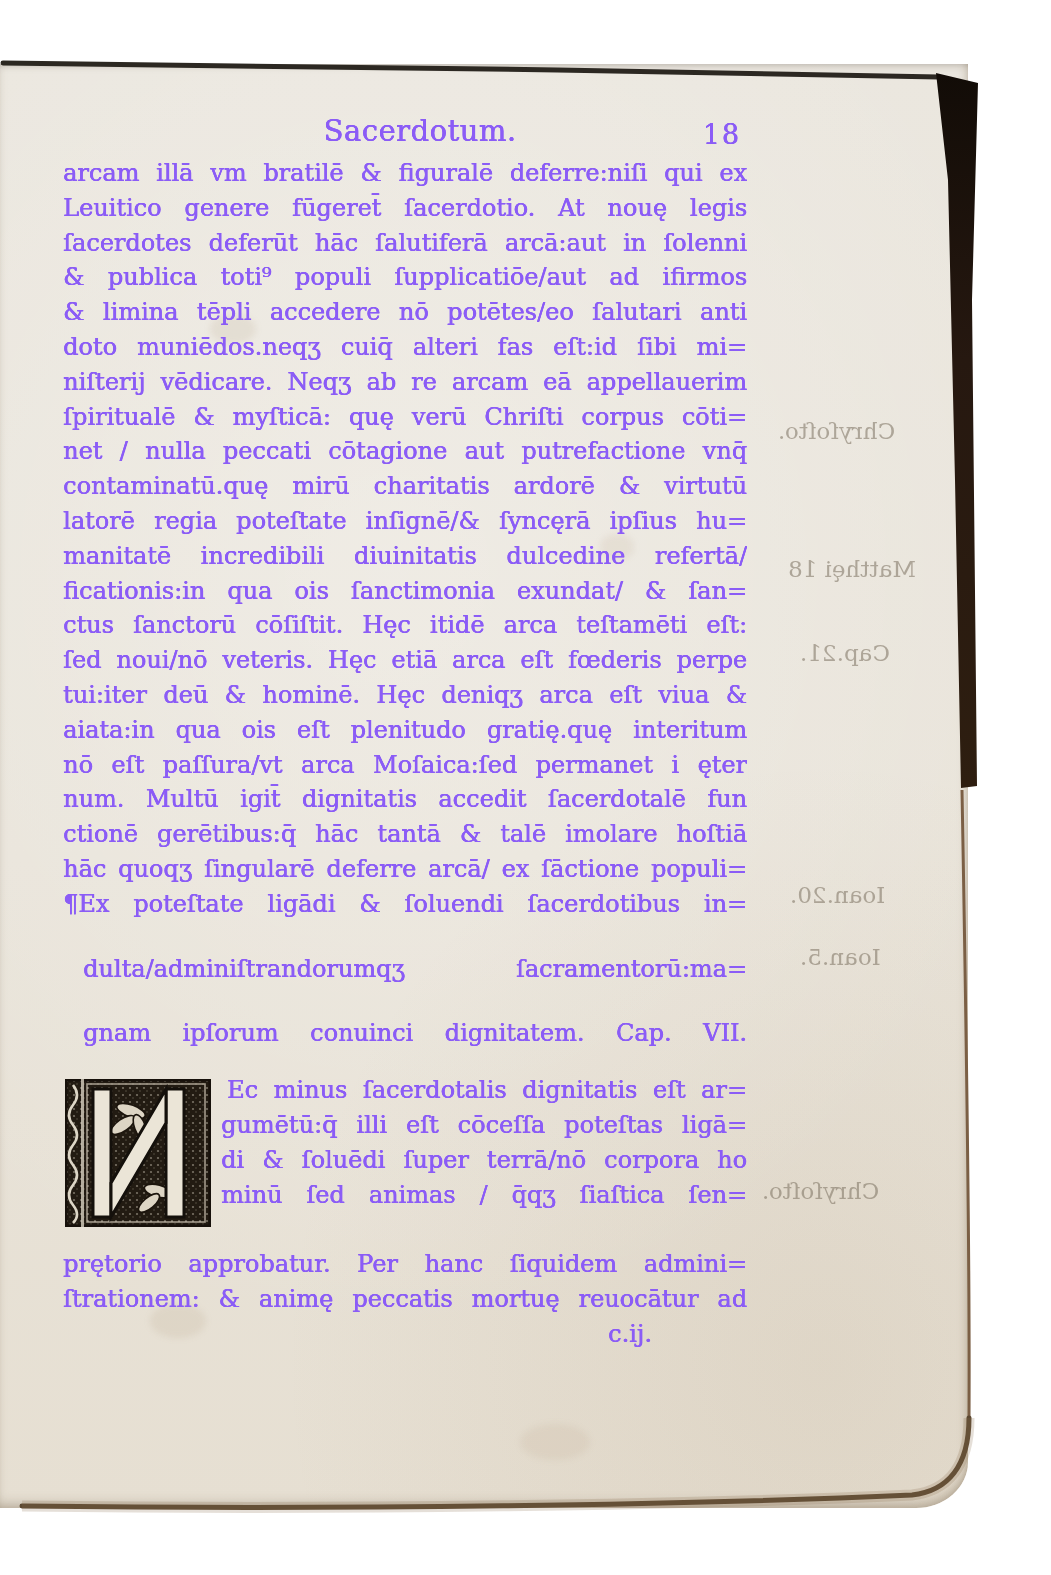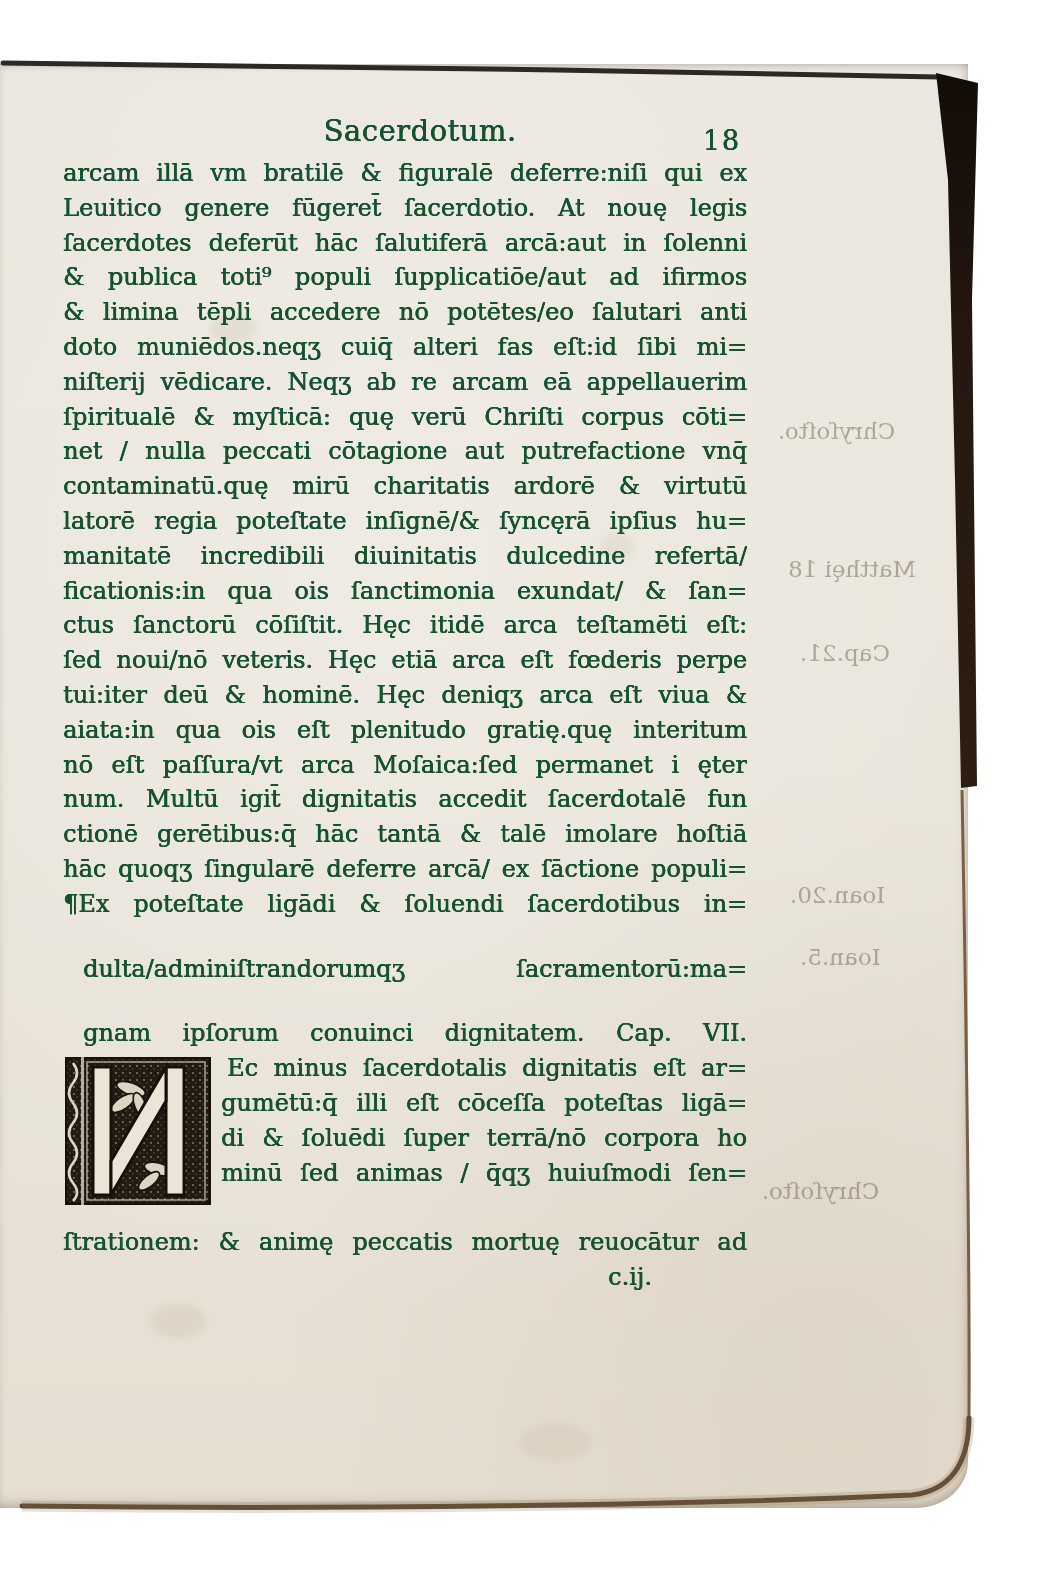--- a/index.html
+++ b/index.html
@@ -19,36 +19,36 @@
     box-shadow:
       inset 0 -9px 14px -7px rgba(95,75,50,.40),
       inset -7px 0 12px -8px rgba(110,85,55,.35),
       inset 0 6px 8px -6px rgba(60,50,40,.35);
   }
   .fox{position:absolute;border-radius:50%;filter:blur(3px);pointer-events:none;}
 
   
   .textblock{
     position:absolute;left:63px;top:114px;width:684px;
-    color:#14532d;
+    color:#8b5cf6;
     font-size:24px;
     text-shadow:0.45px 0 0 currentColor, 0 0.3px 0 currentColor;
   }
   .headrow{position:relative;height:42px;}
   .title{
     position:absolute;left:0;right:0;top:0;text-align:center;padding-left:30px;
     font-size:29px;letter-spacing:.5px;
   }
-  .folio{position:absolute;right:6px;top:11px;font-size:27px;letter-spacing:2px;}
+  .folio{position:absolute;right:6px;top:5px;font-size:27px;letter-spacing:2px;}
   .line{
     height:34.8px;line-height:34.8px;white-space:nowrap;
     text-align:justify;text-align-last:justify;overflow:hidden;
   }
   .indent20{padding-left:20px;margin-top:30px;}
-  .chap{display:flex;height:174px;}
+  .chap{display:flex;height:174px;margin-top:22px;}
   .dropcap-box{flex:0 0 146px;margin:6px 10px 0 2px;height:148px;}
   .chap-lines{flex:1 1 auto;min-width:0;}
   .firstline{padding-left:6px;}
   .sig{padding-left:545px;text-align:left;text-align-last:left;}
 
   
   .ghost{
     position:absolute;transform:scaleX(-1);
     font-size:23px;color:rgba(122,112,95,.55);
     filter:blur(.6px);white-space:nowrap;
@@ -133,24 +133,25 @@
           <rect x="28" y="10" width="18" height="128"></rect>
           <rect x="101" y="10" width="18" height="128"></rect>
           <polygon points="46,138 46,104 101,10 101,44"></polygon>
         </g>
       </svg>
     </div>
     <div class="chap-lines">
       <div class="line firstline">Ec minus ſacerdotalis dignitatis eſt ar=</div>
       <div class="line">gumētū:q̄ illi eſt cōceſſa poteſtas ligā=</div>
       <div class="line">di &amp; ſoluēdi ſuper terrā/nō corpora ho</div>
-      <div class="line">minū ſed animas / q̄qʒ huiuſmodi ſen=</div>
+      <div class="line">minū ſed animas / q̄qʒ ſiaſtica ſen=</div>
     </div>
   </div>
 
+  <div class="line">prętorio approbatur. Per hanc ſiquidem admini=</div>
   <div class="line">ſtrationem: &amp; animę peccatis mortuę reuocātur ad</div>
   <div class="line sig">c.ij.</div>
 </div>
 
 <svg class="edges" width="1051" height="1575" viewBox="0 0 1051 1575">
   <defs>
     <linearGradient id="boardg" x1="0" y1="0" x2="0" y2="1">
       <stop offset="0" stop-color="#120c07"></stop>
       <stop offset="0.4" stop-color="#261810"></stop>
       <stop offset="1" stop-color="#2e1e10"></stop>

